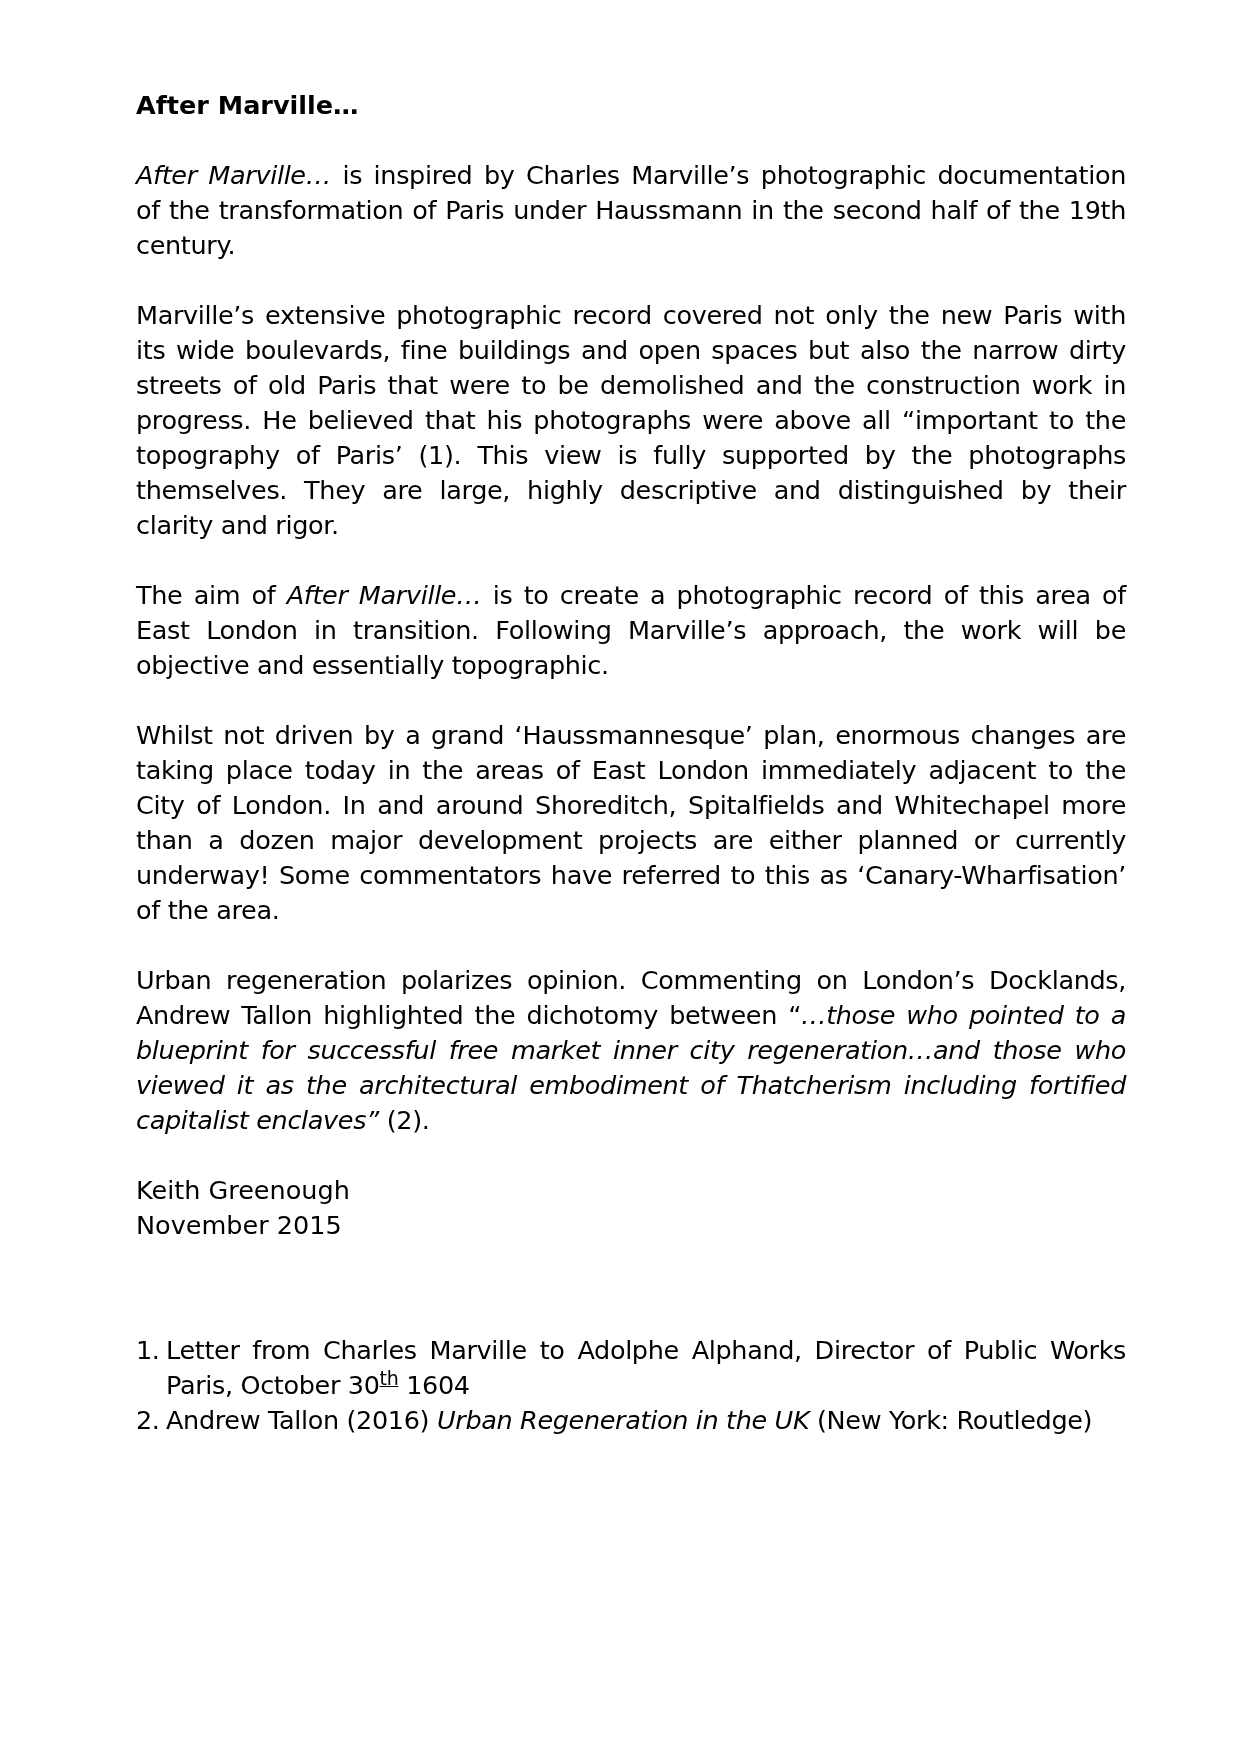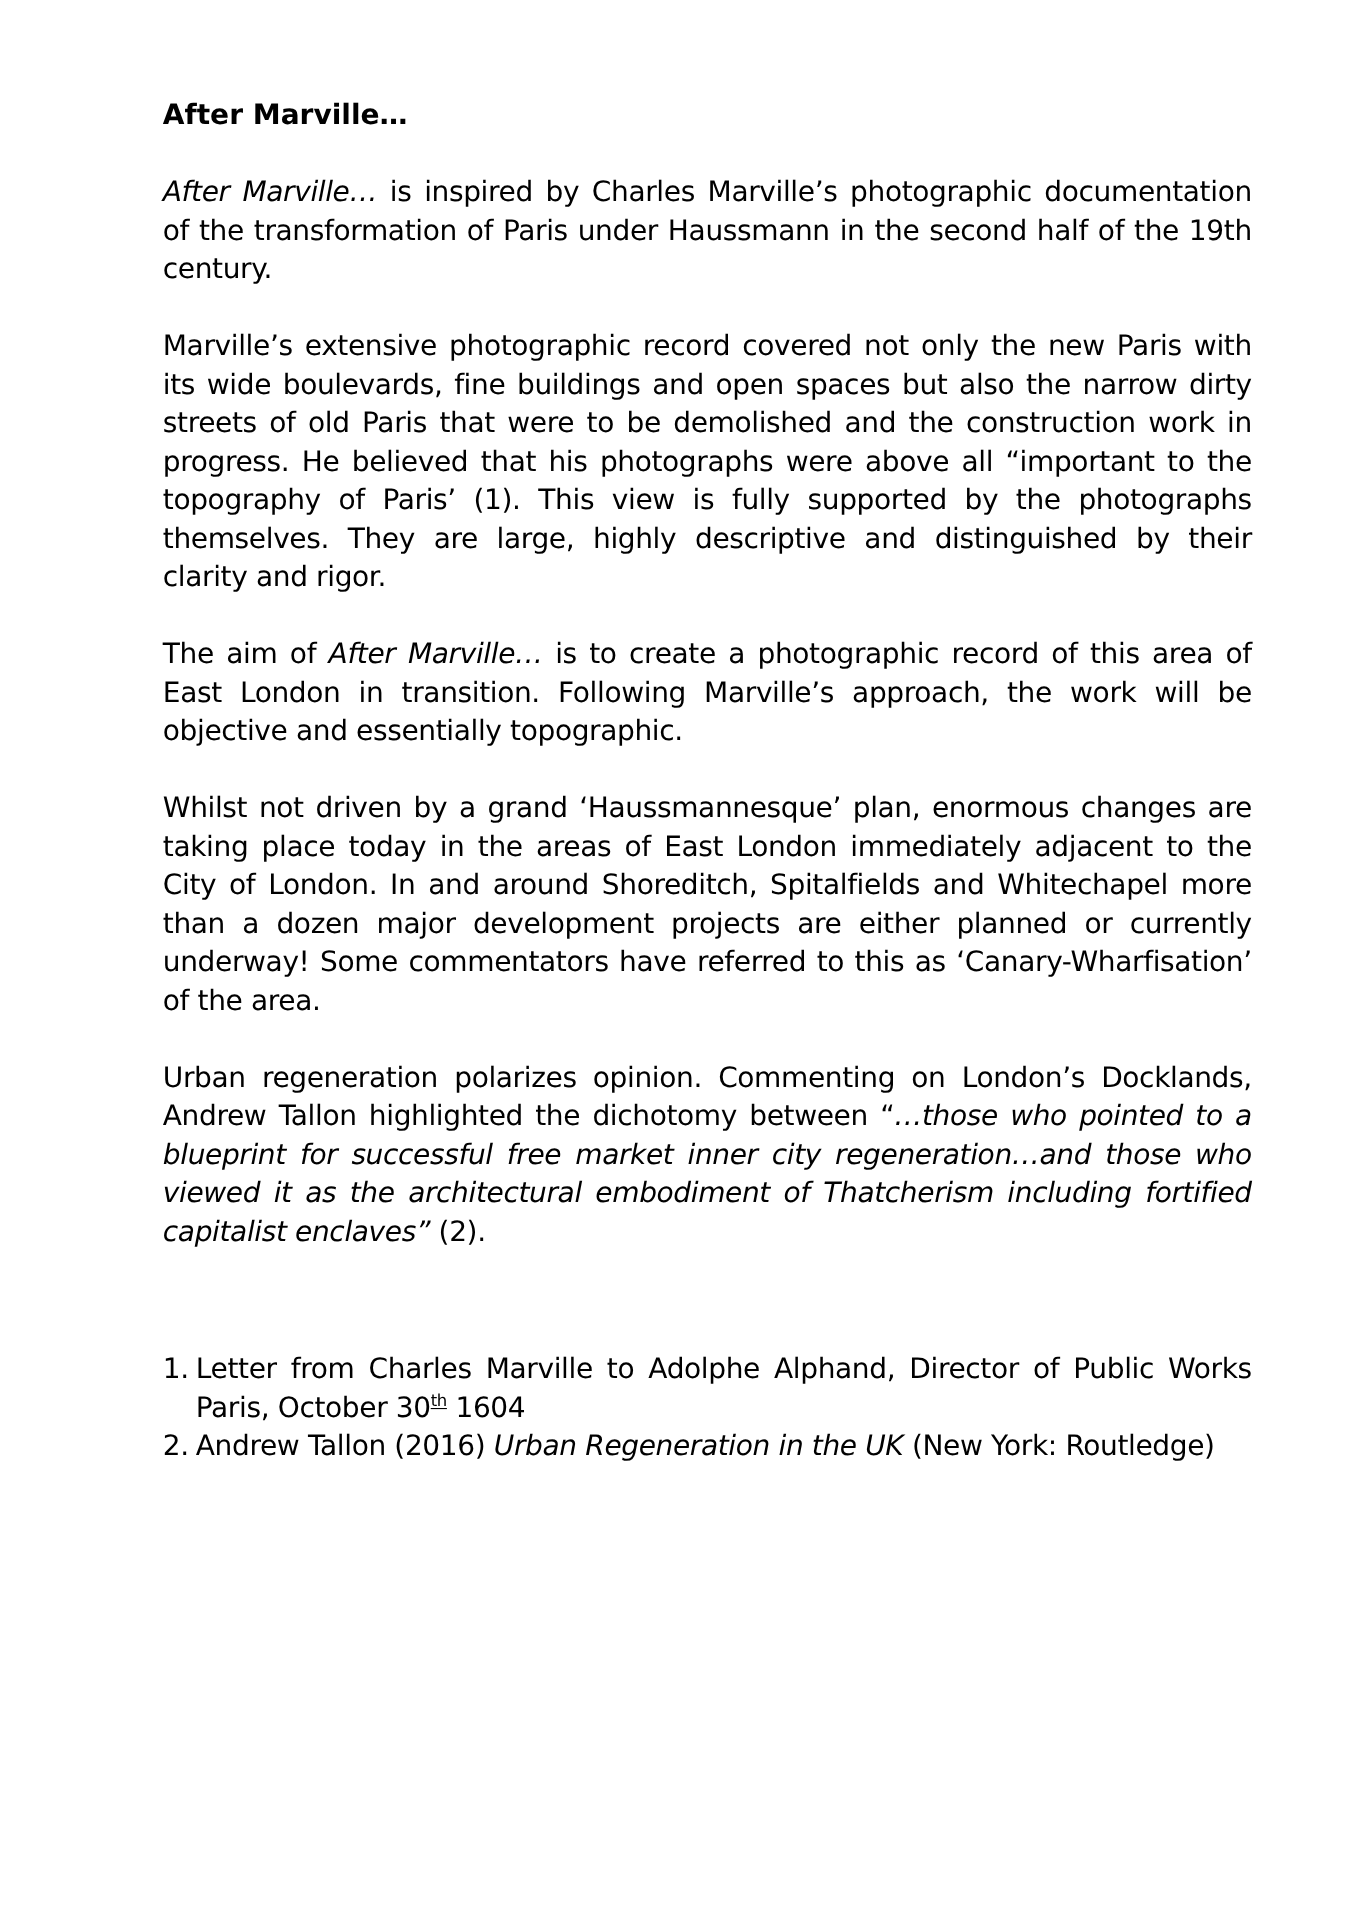--- a/index.html
+++ b/index.html
@@ -1,50 +1,54 @@
 <!DOCTYPE html>
 <html><head>
 <meta charset="utf-8">
 <style>
   html, body { margin: 0; padding: 0; background: #ffffff; }
   body {
     width: 1240px; height: 1753px; position: relative; overflow: hidden;
     font-family: "DejaVu Sans", sans-serif; color: #000000;
   }
   .page {
-    position: absolute; left: 148px; top: 88px; width: 990px;
+    position: absolute; left: 136px; top: 88px; width: 990px;
     font-size: 25.5px; line-height: 35px;
   }
   .title { font-weight: bold; font-size: 25.5px; margin: 0 0 35px 0; }
   p { margin: 17px 0 35px 0; text-align: justify; letter-spacing: -0.35px; }
   em { font-style: italic; }
   .sig { margin: 0 0 35px 0; }
   .sig div { line-height: 35px; }
   .notes { margin: 90px 0 0 0; padding: 0; list-style: none; }
   .notes li { position: relative; padding-left: 30px; text-align: justify; letter-spacing: -0.35px; }
   .notes .num { position: absolute; left: 0; top: 0; }
-  sup { font-size: 15px; line-height: 0; vertical-align: super; text-decoration: underline; }
+  sup { font-size: 19px; line-height: 0; vertical-align: super; text-decoration: underline; }
 </style>
 </head>
 <body>
 
 <div class="page">
   <div class="title">After Marville…</div>
 
   <p><em>After Marville…</em><span> is inspired by Charles Marville’s photographic documentation of the transformation of Paris under Haussmann in the second half of the 19th century.</span></p>
 
   <p>Marville’s extensive photographic record covered not only the new Paris with its wide boulevards, fine buildings and open spaces but also the narrow dirty streets of old Paris that were to be demolished and the construction work in progress. He believed that his photographs were above all “important to the topography of Paris’ (1). This view is fully supported by the photographs themselves. They are large, highly descriptive and distinguished by their clarity and rigor.</p>
 
   <p><span>The aim of </span><em>After Marville…</em><span> is to create a photographic record of this area of East London in transition. Following Marville’s approach, the work will be objective and essentially topographic.</span></p>
 
   <p>Whilst not driven by a grand ‘Haussmannesque’ plan, enormous changes are taking place today in the areas of East London immediately adjacent to the City of London. In and around Shoreditch, Spitalfields and Whitechapel more than a dozen major development projects are either planned or currently underway! Some commentators have referred to this as ‘Canary-Wharfisation’ of the area.</p>
 
   <p><span>Urban regeneration polarizes opinion. Commenting on London’s Docklands, Andrew Tallon highlighted the dichotomy between </span><span>“</span><em>…those who pointed to a blueprint for successful free market inner city regeneration…and those who viewed it as the architectural embodiment of Thatcherism including fortified capitalist enclaves”</em><span> (2).</span></p>
 
 
+  <div class="sig">
+    <div>Keith Greenough</div>
+    <div>November 2015</div>
+  </div>
 
   <ol class="notes">
     <li>
       <span class="num">1.</span>
       <span>Letter from Charles Marville to Adolphe Alphand, Director of Public Works Paris, October 30</span><sup>th</sup><span> 1604</span>
     </li>
     <li>
       <span class="num">2.</span>
       <span>Andrew Tallon (2016) </span><em>Urban Regeneration in the UK</em><span> (New York: Routledge)</span>
     </li>

